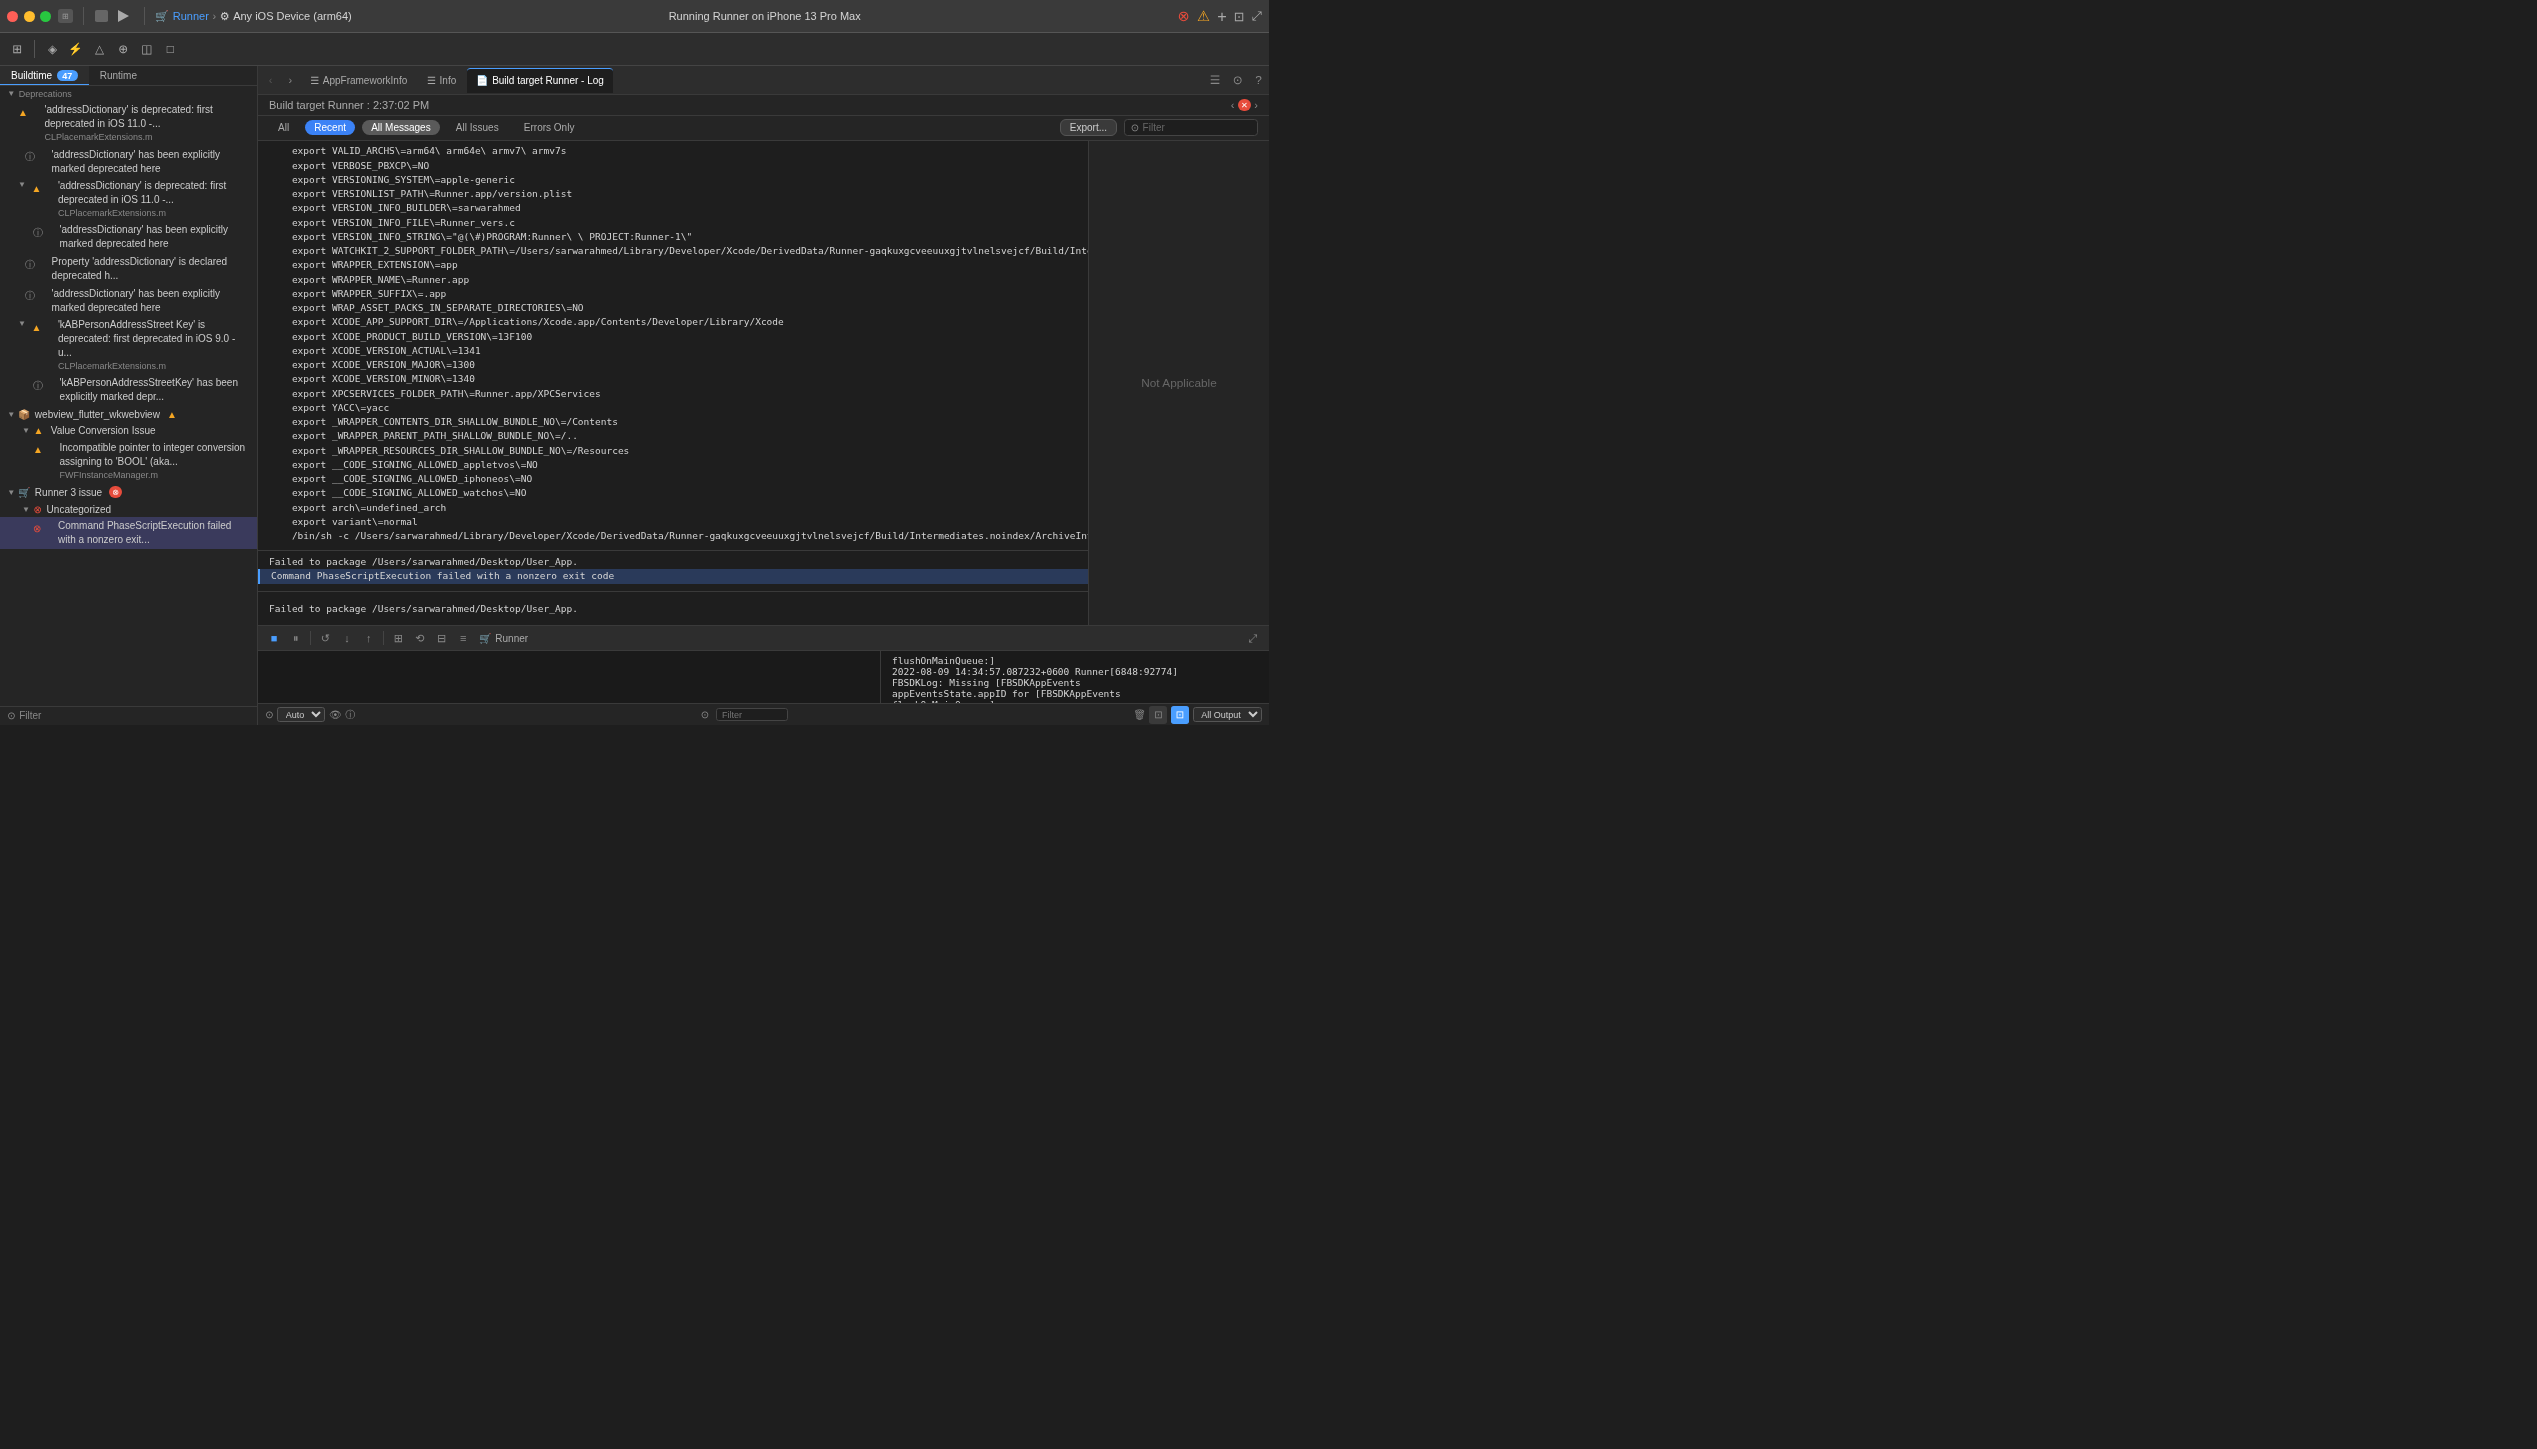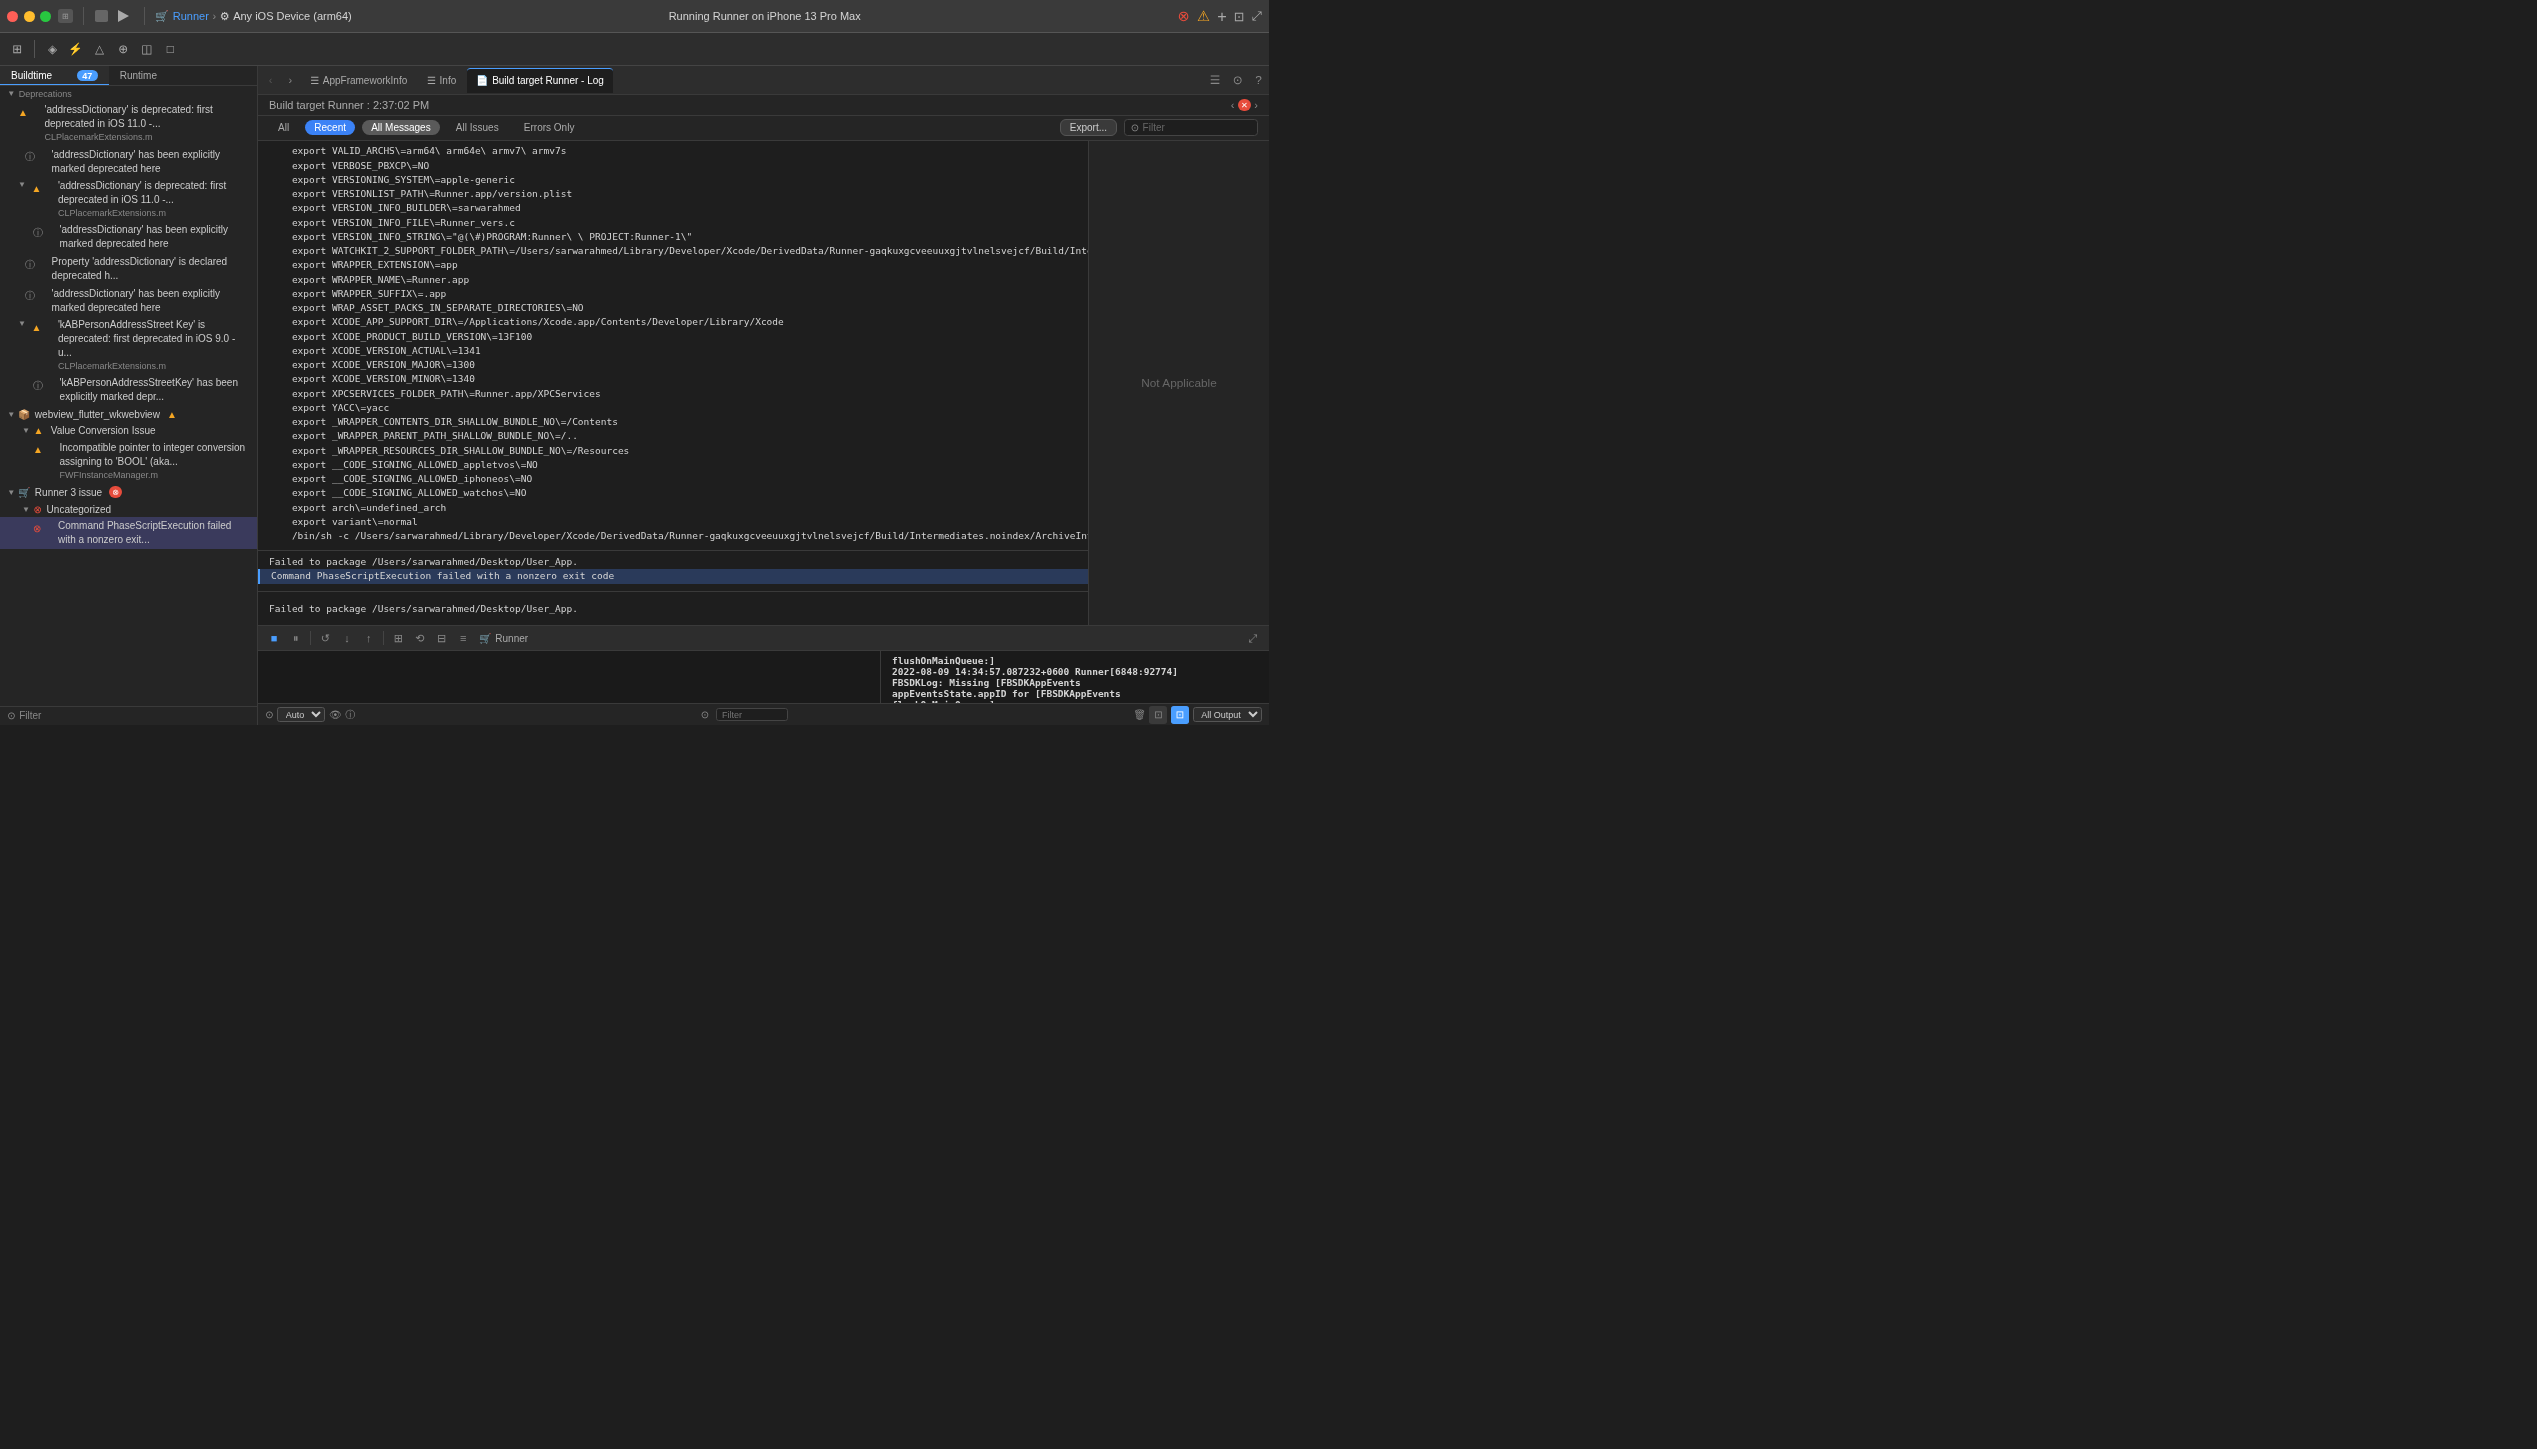--- a/index.html
+++ b/index.html
@@ -171,21 +171,21 @@
     }
     .chevron { font-size: 8.1px; color: #888; }
 
     .badge {
       background: #4a9eff;
       color: #fff;
       border-radius: 7.2px;
       padding: 0.9px 5.4px;
       font-size: 9px;
       font-weight: 600;
-      margin-left: 22px;
+      margin-left: 2px;
     }
 
     .sidebar-bottom {
       border-top: 0.9px solid #3a3a3a;
       padding: 3.6px 7.2px;
       display: flex;
       align-items: center;
       gap: 3.6px;
     }
     .sidebar-filter-icon { color: #888; font-size: 10px; }
@@ -444,21 +444,20 @@
       width: 18px; height: 18px;
       display: flex; align-items: center; justify-content: center;
       color: #888;
       font-size: 11px;
     }
 
     .debug-output-split {
       display: flex;
       flex: 1;
       overflow: hidden;
-      font-weight: bold;
     }
     .debug-left-panel {
       flex: 1;
       padding: 3.6px 11px;
       font-family: 'SF Mono', 'Menlo', monospace;
       font-size: 9.5px;
       color: #d4d4d4;
       overflow: auto;
       background: #1a1a1a;
     }

